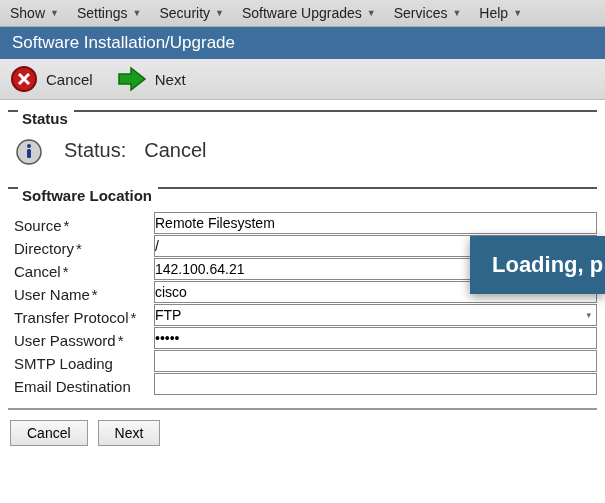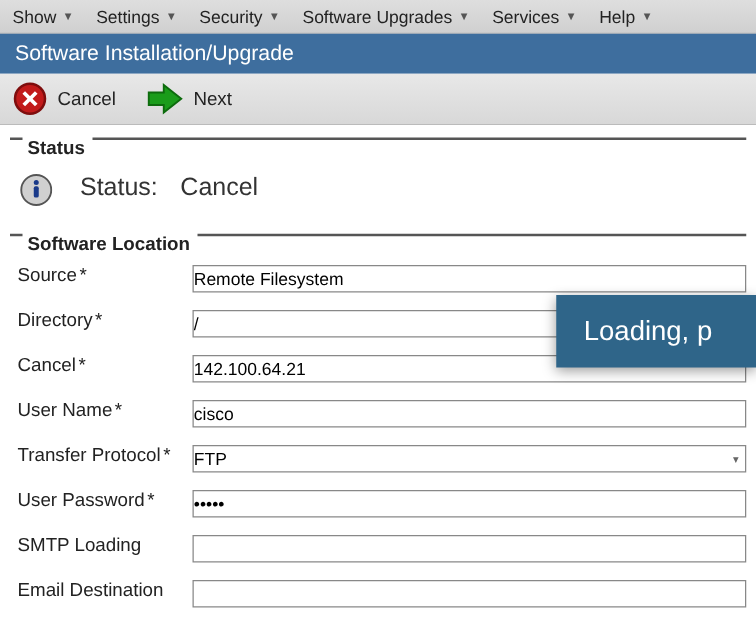--- a/index.html
+++ b/index.html
@@ -69,22 +69,22 @@
     padding: 12px 8px;
     display: flex;
     align-items: flex-start;
     gap: 22px;
     font-size: 20px;
   }
   .info-icon svg { display:block; }
   .form-body { padding: 8px 0 2px 6px; }
   .form-row {
     display: flex;
-    align-items: flex-start;
-    margin-bottom: 14px;
+    align-items: flex-end;
+    margin-bottom: 1px;
   }
   .form-label {
     width: 140px;
     font-size: 15px;
     color: #222;
   }
   .req::after { content: "*"; margin-left: 2px; }
   .form-input, .form-select {
     flex: 1;
     height: 22px;
@@ -122,23 +122,24 @@
   }
   .loading-overlay {
     position: absolute;
     right: 0;
     top: 236px;
     background: #2f6589;
     color: #fff;
     font-size: 22px;
     padding: 16px 10px 16px 22px;
     box-shadow: 0 3px 10px rgba(0,0,0,0.4);
-    width: 160px;
+    width: 135px;
     overflow: hidden;
     white-space: nowrap;
+    font-weight: bold;
   }
 </style>
 </head>
 <body>
 
 <div class="menubar">
   <div class="menu-item">
       <span>Show</span>
       <span class="chevron">▼</span>
     </div>

